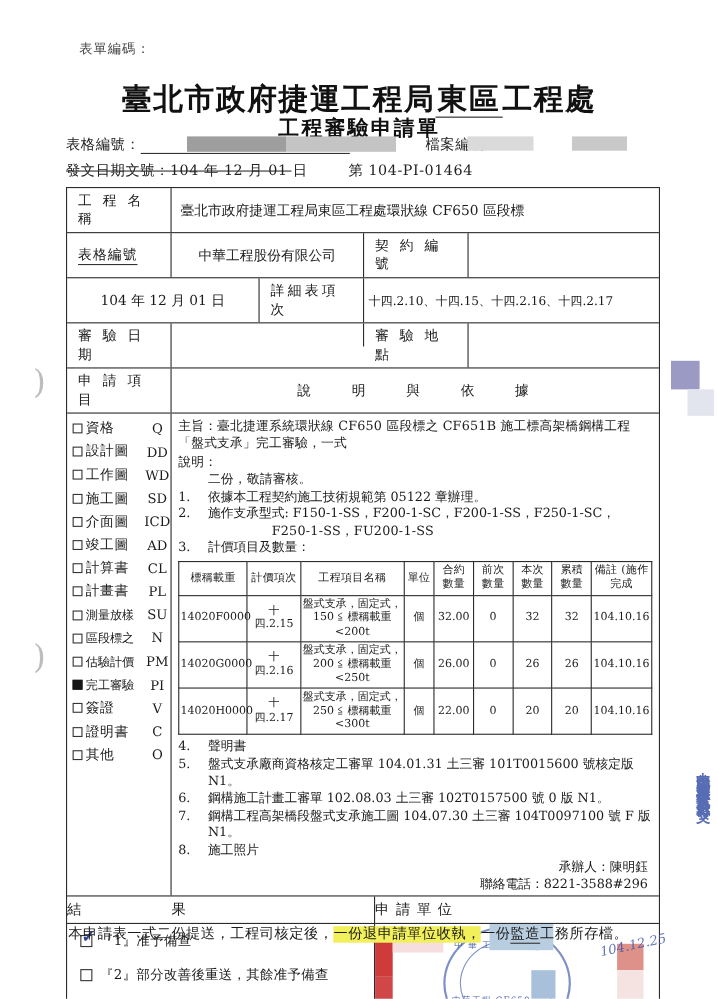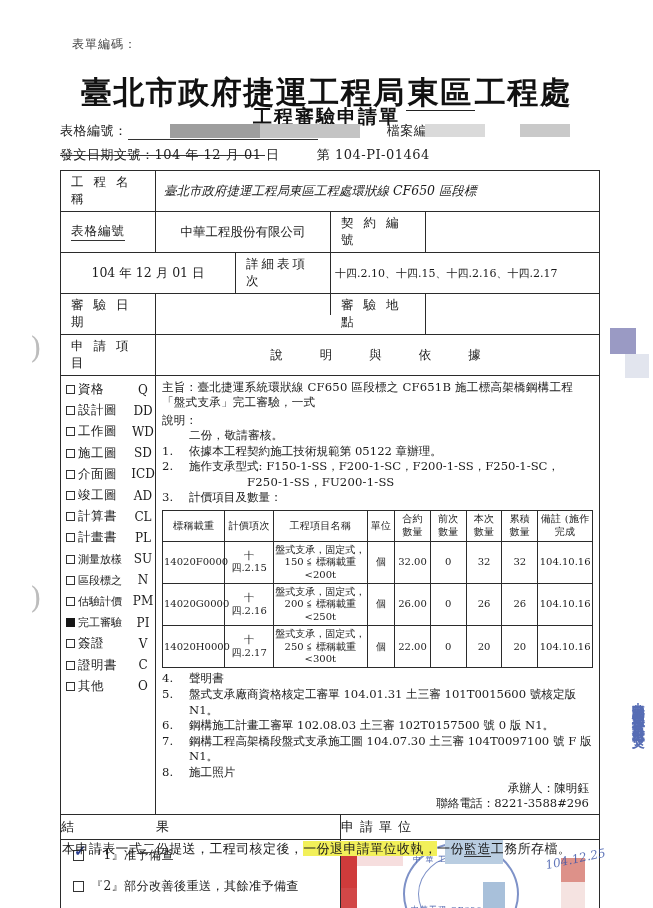--- a/index.html
+++ b/index.html
@@ -9,21 +9,21 @@
     font-family:"DejaVu Serif","Liberation Serif",serif;
     color:#1b1b1b;
     position:relative;
     overflow:hidden;
     -webkit-font-smoothing:antialiased;
   }
   .page{position:absolute;left:0;top:0;width:653px;height:908px;}
 
   
   .formcode{position:absolute;left:72px;top:36px;font-size:12px;letter-spacing:1px;color:#444;}
-  .title1{position:absolute;left:0;right:0;top:72px;text-align:center;font-size:31px;letter-spacing:1.5px;font-weight:700;color:#111;}
+  .title1{position:absolute;left:0;right:0;top:72px;text-align:center;font-size:27px;letter-spacing:1.5px;font-weight:700;color:#111;}
   .title1 .ul{border-bottom:1.6px solid #222;padding:0 2px;}
   .title2{position:absolute;left:0;right:0;top:104px;text-align:center;font-size:19px;letter-spacing:2px;font-weight:700;color:#111;}
 
   .numrow{position:absolute;font-size:13px;color:#222;letter-spacing:.5px;}
   .numrow.r1{left:60px;top:122px;width:540px;height:20px;}
   .numrow.r2{left:60px;top:146px;width:540px;height:20px;}
   .lbl{display:inline-block;}
   .fillline{display:inline-block;border-bottom:1.1px solid #333;vertical-align:bottom;}
 
   .redact{position:absolute;display:block;}
@@ -120,21 +120,21 @@
   <div class="numrow r2">
     <span>發文日期文號：</span><span>104 年 12 月 01 日</span>
     <span style="display:inline-block;width:28px;"></span>
     <span>第 104-PI-01464</span>
   </div>
 
   <div class="frame">
 
     <div class="row">
       <div class="cell lb bd-r w-lab">工 程 名 稱</div>
-      <div class="cell" style="flex:1;padding-left:8px;font-style:italic;">臺北市政府捷運工程局東區工程處環狀線 CF650 區段標</div>
+      <div class="cell" style="flex:1;padding-left:8px;">臺北市政府捷運工程局東區工程處環狀線 CF650 區段標</div>
     </div>
 
     <div class="row">
       <div class="cell lb bd-r w-lab">
           <span class="u-line">表格編號</span>
         </div>
       <div class="cell ctr bd-r" style="width:175px;flex:0 0 175px;">中華工程股份有限公司</div>
       <div class="cell lb ctr bd-r" style="width:95px;flex:0 0 95px;justify-content:center;">契 約 編 號</div>
       <div class="cell" style="flex:1;"></div>
     </div>

